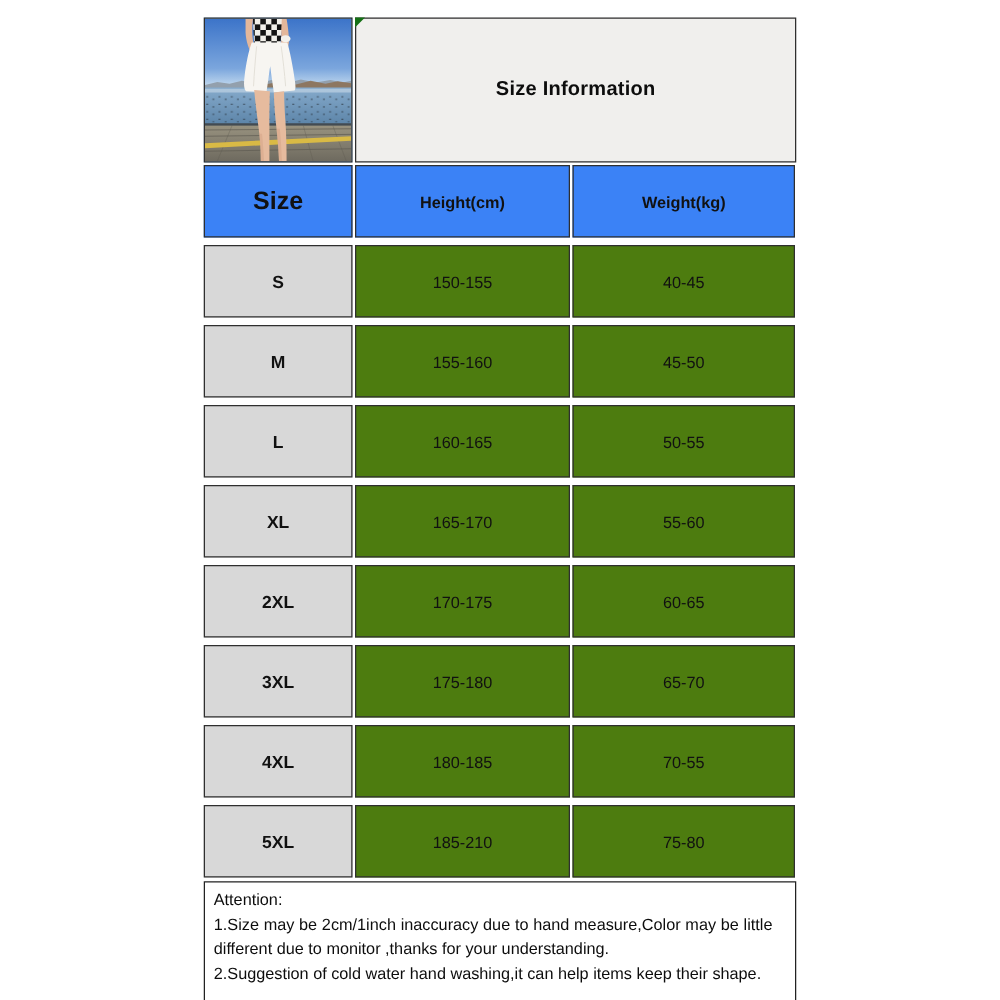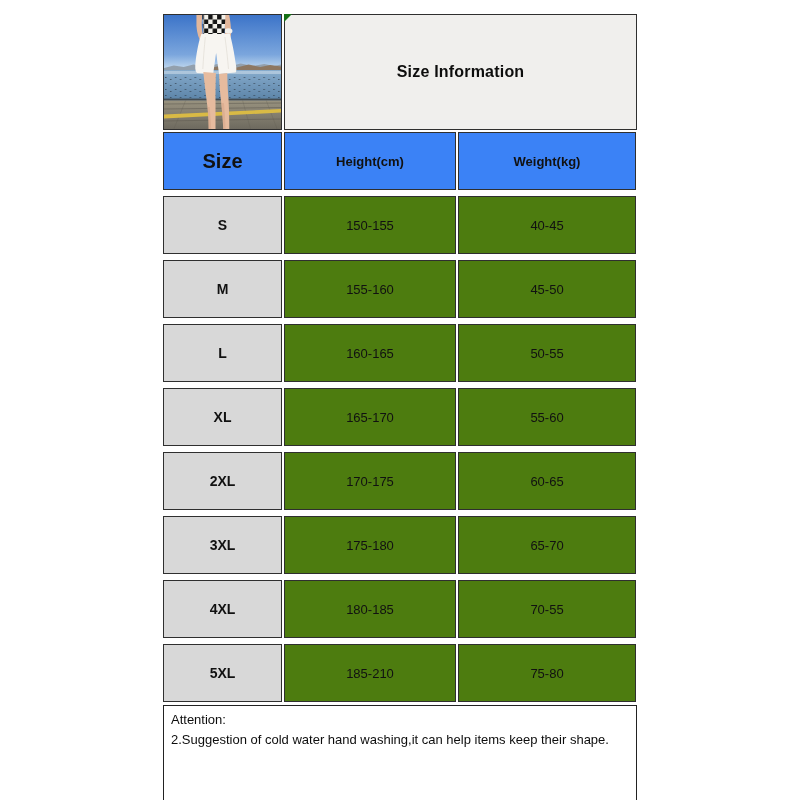--- a/index.html
+++ b/index.html
@@ -209,17 +209,18 @@
       <div class="cell data-cell">180-185</div>
       <div class="cell data-cell">70-55</div>
 
       <div class="cell size-cell">5XL</div>
       <div class="cell data-cell">185-210</div>
       <div class="cell data-cell">75-80</div>
     </div>
 
     <div class="attention-box">
       <div>Attention:</div>
+      <p>1.Size may be 2cm/1inch inaccuracy due to hand measure,Color may be little different due to monitor ,thanks for your understanding.</p>
       <p>2.Suggestion of cold water hand washing,it can help items keep their shape.</p>
     </div>
 
   </div>
 </div>
 
 </body></html>

